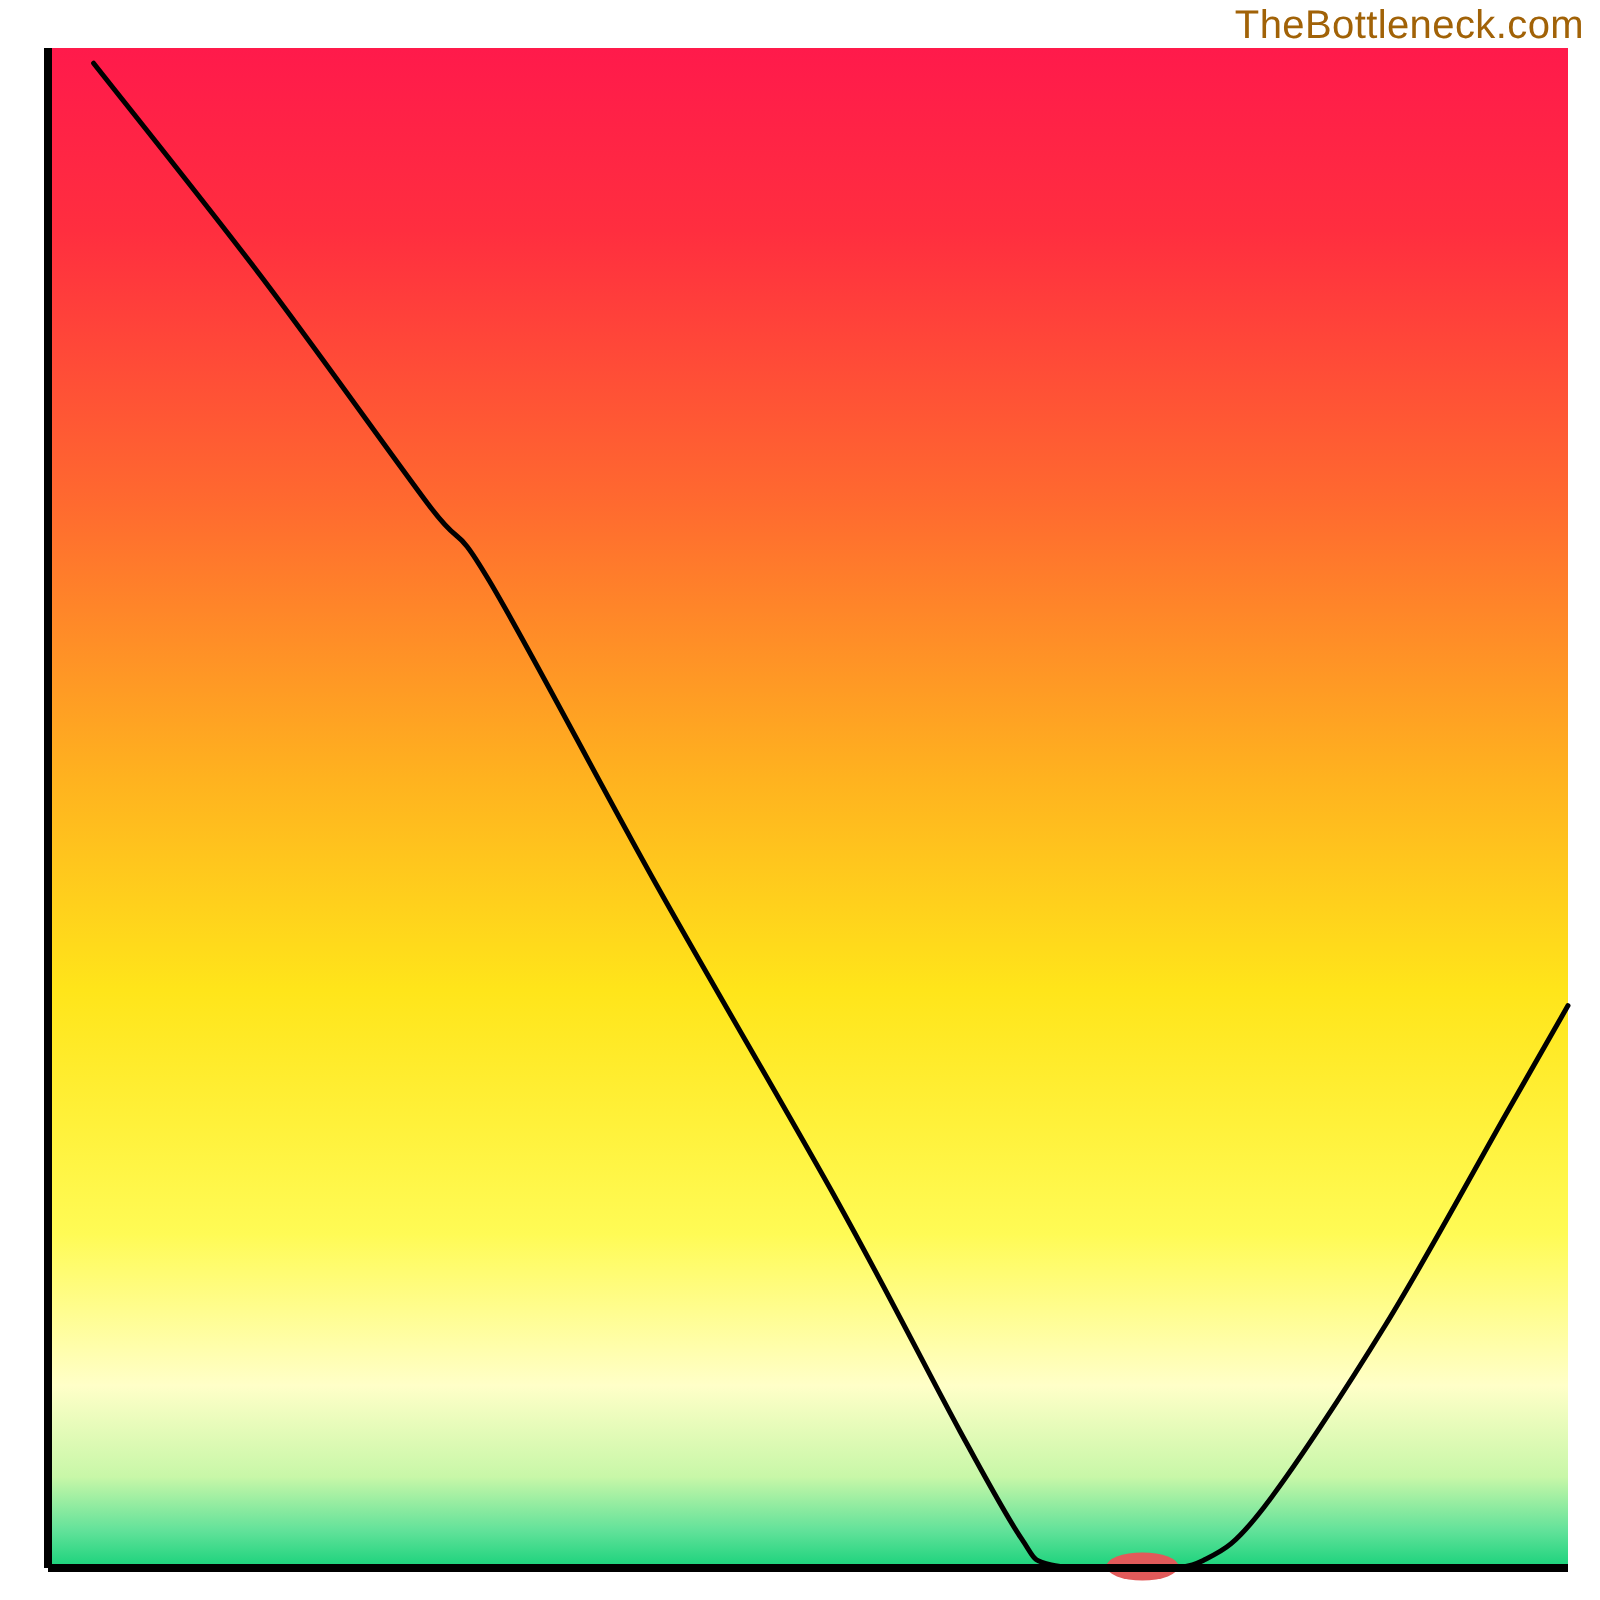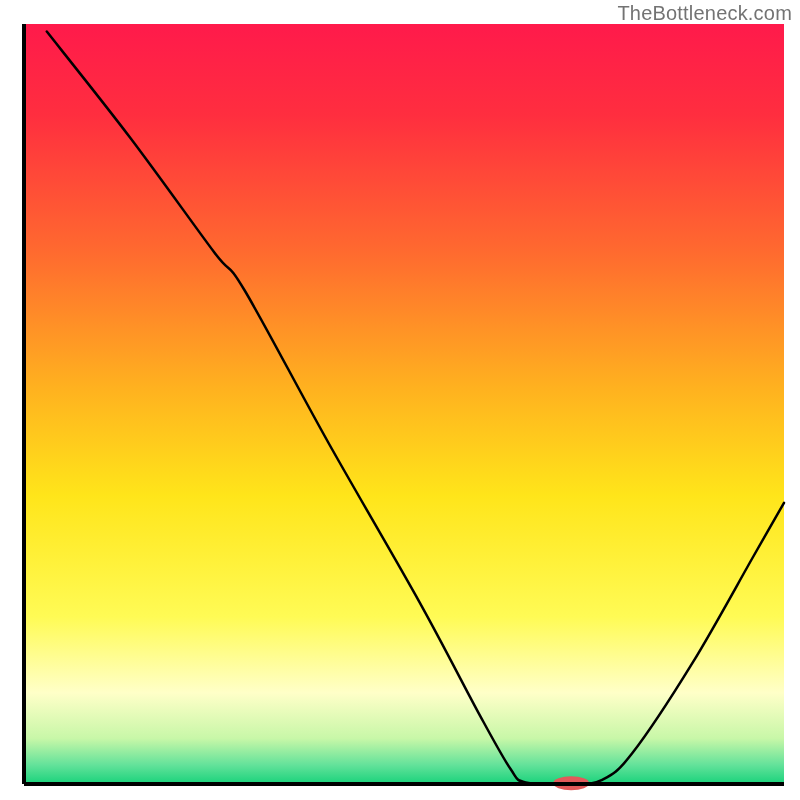--- a/index.html
+++ b/index.html
@@ -15,21 +15,21 @@
     position: relative;
     width: 800px;
     height: 800px;
     box-sizing: border-box;
   }
   .watermark {
     position: absolute;
     top: 2px;
     right: 8px;
     font-size: 20px;
-    color: #737373;
+    color: #a16207;
     font-weight: 500;
     letter-spacing: 0.2px;
     z-index: 3;
   }
   svg {
     position: absolute;
     left: 0;
     top: 0;
   }
 </style>

